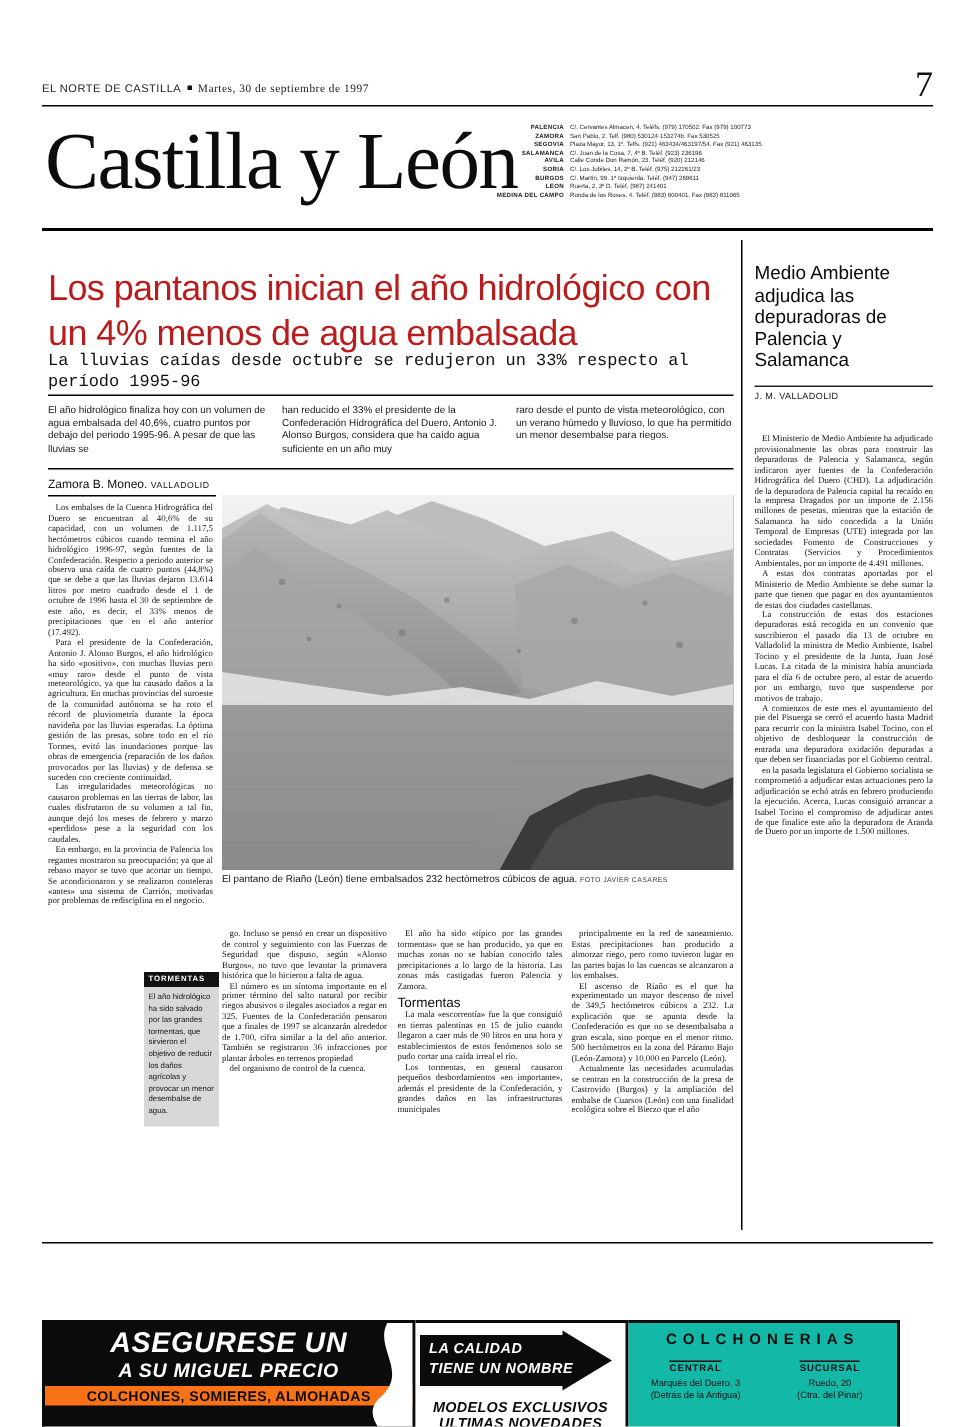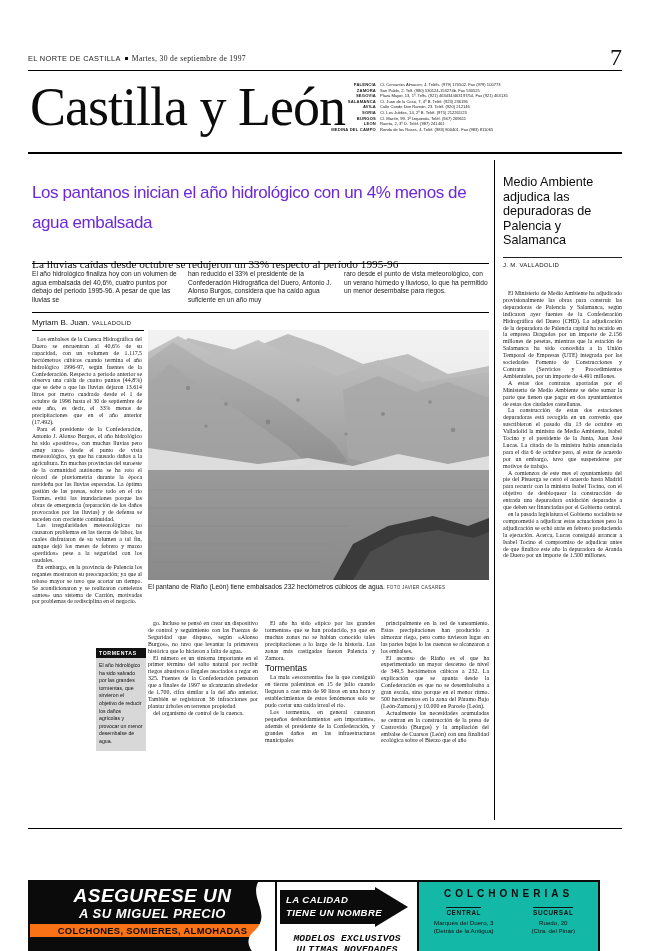--- a/index.html
+++ b/index.html
@@ -17,22 +17,22 @@
   .masthead{position:absolute;left:30px;top:78px;width:590px;height:62px;}
   .masthead .title{font-family:"Liberation Serif",serif;font-size:54px;line-height:58px;letter-spacing:-1px;color:#0c0c0c;white-space:nowrap;}
   .offices{position:absolute;right:0;top:4px;width:330px;text-align:left;}
   .offices .row{font-family:"Liberation Sans",sans-serif;font-size:4.1px;line-height:5.6px;color:#1d1d1d;white-space:nowrap;}
   .offices .row b{display:inline-block;width:86px;text-align:right;margin-right:4px;font-weight:700;letter-spacing:.2px;}
 
   .rule{position:absolute;background:#000;}
 
   
   .headline{position:absolute;left:32px;top:178px;width:455px;}
-  .headline h1{margin:0;font-family:"Liberation Sans",sans-serif;font-weight:400;font-size:17px;line-height:30px;letter-spacing:-.4px;color:#6d28d9;}
-  .subhead{position:absolute;left:32px;top:257px;width:455px;font-family:Liberation Serif, serif;font-size:11.3px;line-height:14px;color:#101010;}
+  .headline h1{margin:0;font-family:"Liberation Sans",sans-serif;font-weight:400;font-size:24px;line-height:30px;letter-spacing:-.4px;color:#b91c1c;}
+  .subhead{position:absolute;left:32px;top:234px;width:455px;font-family:Liberation Mono, monospace;font-size:11.3px;line-height:14px;color:#101010;}
 
   
   .lead{position:absolute;left:32px;top:270px;width:457px;display:flex;gap:11px;}
   .lead .c{width:145px;font-family:"Liberation Sans",sans-serif;font-size:6.6px;line-height:8.6px;color:#181818;text-align:left;}
 
   
   .byline{position:absolute;left:32px;top:318px;width:112px;font-family:"Liberation Sans",sans-serif;font-size:8px;color:#111;}
   .byline .city{font-size:5.8px;letter-spacing:.4px;}
 
   
@@ -68,21 +68,21 @@
   .ad1 .l4{background:#f97316;color:#0b0b0b;font-family:"Liberation Sans",sans-serif;font-weight:700;font-size:9.4px;text-align:center;letter-spacing:.3px;margin-top:2px;padding:1px 0;}
   .ad1 .swoosh{position:absolute;right:-6px;top:-4px;width:46px;height:96px;}
 
   .ad2{position:relative;width:142px;height:88px;background:#fff;border:2px solid #0b0b0b;border-left:none;box-sizing:border-box;overflow:hidden;}
   .arrowbox{position:relative;margin:5px 0 0 3px;width:132px;height:40px;}
   .arrowbox .body{position:absolute;left:0;top:3px;width:96px;height:34px;background:#0b0b0b;}
   .arrowbox .tip{position:absolute;left:95px;top:0;width:0;height:0;border-top:20px solid transparent;border-bottom:20px solid transparent;border-left:33px solid #0b0b0b;}
   .arrowbox .t1,.arrowbox .t2{position:absolute;left:6px;color:#fff;font-family:Liberation Sans, sans-serif;font-weight:700;font-style:italic;font-size:9.6px;letter-spacing:.4px;}
   .arrowbox .t1{top:7px;}
   .arrowbox .t2{top:20px;}
-  .ad2 .m1,.ad2 .m2{font-family:Liberation Mono, monospace;font-weight:700;font-style:italic;font-size:9.6px;color:#0b0b0b;text-align:center;letter-spacing:.2px;}
+  .ad2 .m1,.ad2 .m2{font-family:Liberation Sans, sans-serif;font-weight:700;font-style:italic;font-size:9.6px;color:#0b0b0b;text-align:center;letter-spacing:.2px;}
   .ad2 .m1{margin-top:6px;}
 
   .ad3{position:relative;width:181px;height:88px;background:#14b8a6;border:2px solid #0b0b0b;border-left:none;box-sizing:border-box;overflow:hidden;text-align:center;}
   .ad3 .brand-small{font-family:"Liberation Sans",sans-serif;font-weight:700;font-size:10px;letter-spacing:4px;color:#0b0b0b;margin-top:6px;}
   .ad3 .brand-big{font-family:"Liberation Serif",serif;font-weight:700;font-size:39px;line-height:40px;letter-spacing:1px;color:#0b0b0b;}
   .ad3 .shops{display:flex;justify-content:space-around;margin-top:2px;}
   .ad3 .shop{width:92px;}
   .ad3 .shop .sh-t{font-family:"Liberation Sans",sans-serif;font-weight:700;font-size:6.4px;letter-spacing:.6px;border-top:1px solid #111;display:inline-block;padding-top:1px;}
   .ad3 .shop .sh-l{font-family:"Liberation Sans",sans-serif;font-size:6.2px;line-height:7.6px;color:#111;}
 </style>
@@ -124,21 +124,21 @@
 
   <div class="lead">
     <div class="c">El año hidrológico finaliza hoy con un volumen de agua embalsada del 40,6%, cuatro puntos por debajo del periodo 1995-96. A pesar de que las lluvias se</div>
     <div class="c">han reducido el 33% el presidente de la Confederación Hidrográfica del Duero, Antonio J. Alonso Burgos, considera que ha caído agua suficiente en un año muy</div>
     <div class="c">raro desde el punto de vista meteorológico, con un verano húmedo y lluvioso, lo que ha permitido un menor desembalse para riegos.</div>
   </div>
 
   <div class="rule" style="left:32px;top:312px;width:457px;height:1px;"></div>
 
   <div class="byline">
-    <span>Myriam B. Juan.</span>
+    <span>Zamora B. Moneo.</span>
     <span class="city">VALLADOLID</span>
   </div>
   <div class="rule" style="left:32px;top:330px;width:112px;height:1px;"></div>
 
   <div class="photo">
     <svg viewBox="0 0 341 250" preserveAspectRatio="none">
       <defs>
         <linearGradient id="sky" x1="0" y1="0" x2="0" y2="1">
           <stop offset="0%" stop-color="#f2f2f2"></stop>
             <stop offset="100%" stop-color="#d9d9d9"></stop>

